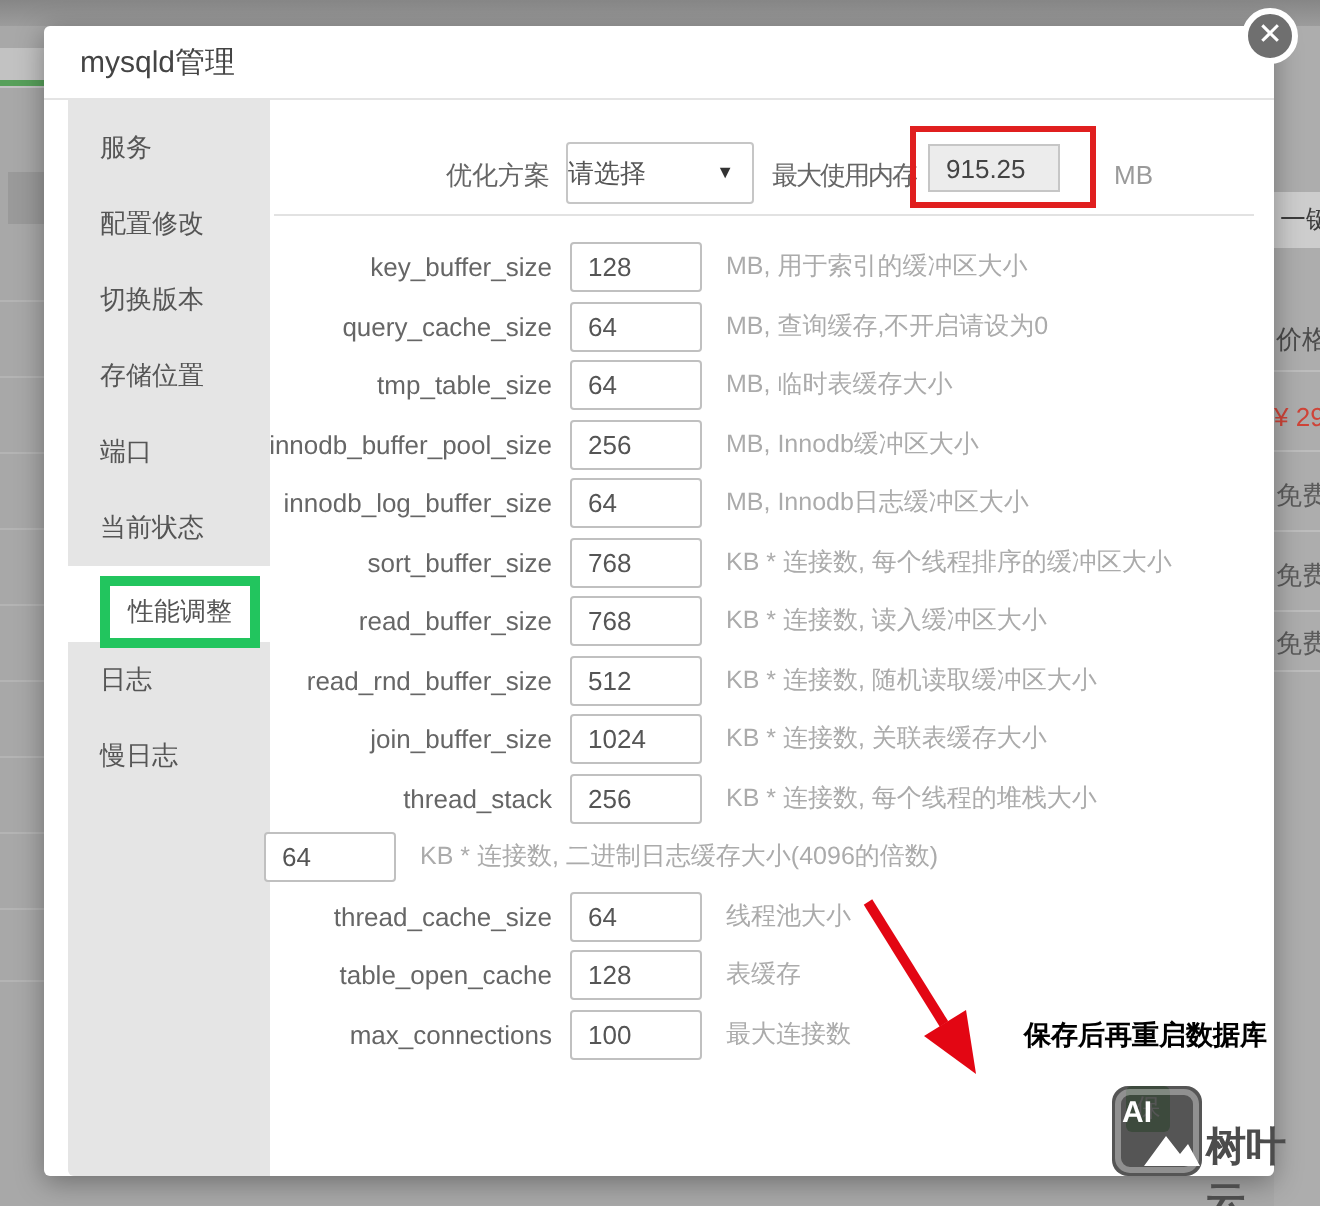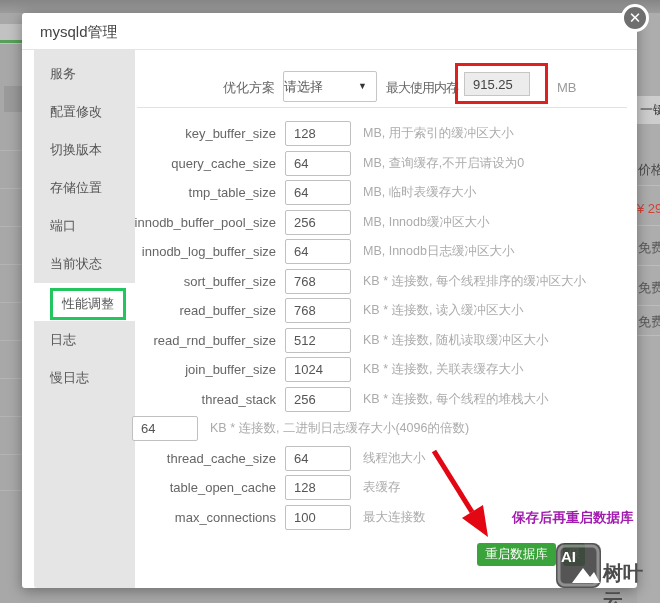--- a/index.html
+++ b/index.html
@@ -32,21 +32,21 @@
     background:#6f6f6f;border:3px solid #fff;color:#fff;text-align:center;line-height:22px;
     font-size:15px;font-weight:bold;cursor:pointer;z-index:5;}
 
   
   .sidebar{position:absolute;left:0;top:37px;width:101px;height:538px;background:#e5e5e5;
     border-bottom-left-radius:3px;padding-top:5px;margin-left:12px;}
   .side-item{position:relative;height:38px;line-height:38px;padding-left:16px;
     font-size:13px;color:#555;cursor:pointer;}
   .side-item.selected{background:#fff;}
   .side-item.selected .side-label{display:inline-block;line-height:26px;margin-top:5px;
-    padding:0 9px;border:3px solid #22c55e;}
+    padding:0 9px;border:5px solid #22c55e;}
 
   
   .opt-label{position:absolute;left:173px;top:66px;width:80px;text-align:right;
     font-size:13px;color:#666;}
   .opt-select{position:absolute;left:261px;top:58px;width:94px;height:31px;border:1px solid #c6c6c6;
     border-radius:2px;background:#fff;font-size:13px;color:#555;line-height:29px;
     padding-left:0;cursor:pointer;}
   .opt-select .arrow{position:absolute;right:9px;top:0;font-size:9px;color:#333;}
   .mem-label{position:absolute;left:364px;top:66px;font-size:13px;color:#666;letter-spacing:-1px;}
   .mem-redbox{position:absolute;left:433px;top:50px;width:93px;height:41px;border:3px solid #e01f1f;}
@@ -55,21 +55,21 @@
   .mem-unit{position:absolute;left:535px;top:67px;font-size:13px;color:#9a9a9a;}
   .sep{position:absolute;left:115px;top:94px;width:490px;height:1px;background:#e2e2e2;}
 
   .rows{position:absolute;left:101px;top:106px;width:514px;}
   .frow{display:flex;align-items:center;height:29.5px;}
   .flabel{width:153px;text-align:right;font-size:13px;color:#666;flex:none;}
   .finput{width:66px;height:25px;border:1px solid #c0c0c0;border-radius:2px;margin-left:9px;
     padding-left:8px;font-size:13px;color:#555;flex:none;}
   .fhint{margin-left:12px;font-size:12.5px;color:#ababab;white-space:nowrap;}
 
-  .save-note{position:absolute;left:490px;top:496px;font-size:13.5px;font-weight:bold;color:#a21caf;white-space:nowrap;}
+  .save-note{position:absolute;left:490px;top:496px;font-size:13.5px;font-weight:bold;color:#000000;white-space:nowrap;}
   .btn{position:absolute;top:530px;height:23px;background:#3ba33b;border:none;border-radius:3px;
     color:#fff;font-size:12.5px;text-align:center;line-height:23px;cursor:pointer;padding:0;}
   .btn-restart{left:455px;width:79px;}
   .btn-save{left:541px;width:22px;}
 
   
   .arrow-svg{position:absolute;left:0;top:0;width:660px;height:603px;pointer-events:none;z-index:6;}
 
   
   .wm-logo{position:absolute;left:556px;top:543px;width:45px;height:45px;border-radius:8px;
@@ -212,21 +212,20 @@
         </div>
         <div class="frow">
           <div class="flabel">max_connections</div>
           <input class="finput" value="100" style="">
           <div class="fhint">最大连接数</div>
         </div>
       </div>
 
     <div class="save-note">保存后再重启数据库</div>
 
-    <button class="btn btn-restart">重启数据库</button>
     <button class="btn btn-save">保存</button>
   </div>
 
   <svg class="arrow-svg" viewBox="0 0 660 603">
     <line x1="434" y1="451" x2="472" y2="512" stroke="#e30613" stroke-width="5"></line>
     <polygon points="488,537 462,518 483,505" fill="#e30613"></polygon>
   </svg>
 
   <div class="wm-logo">
     <span class="wm-ai">AI</span>

